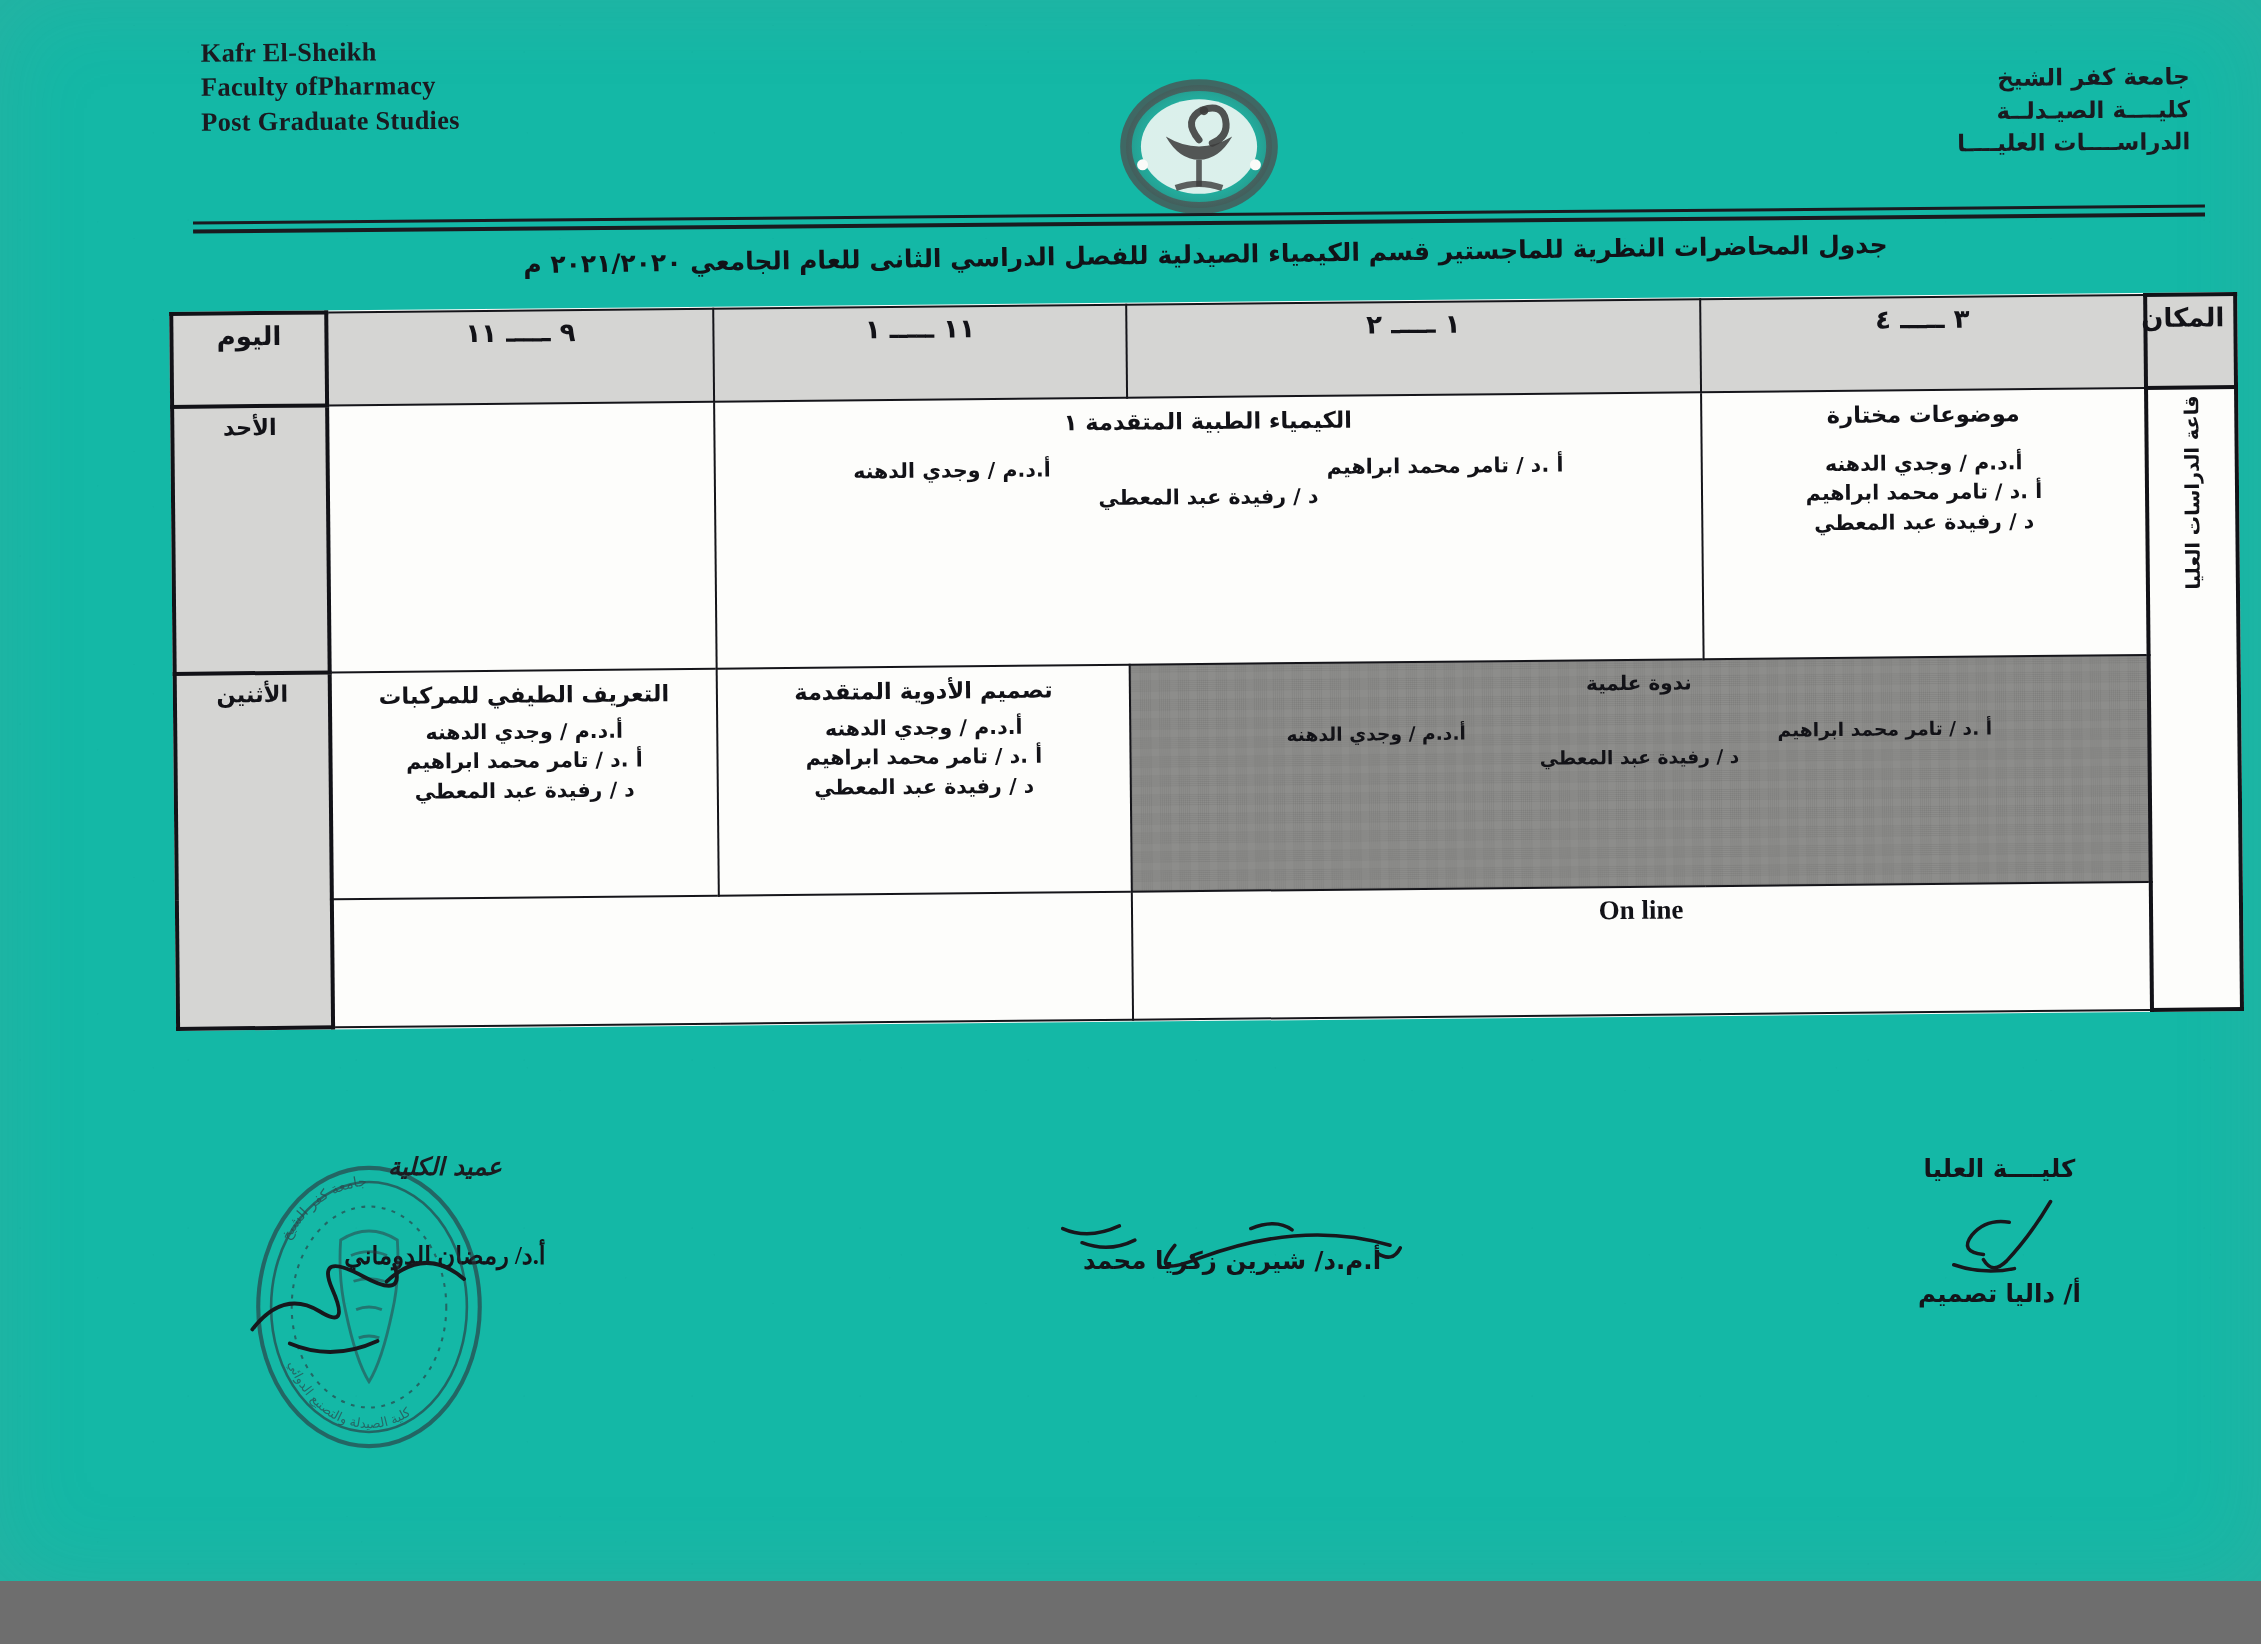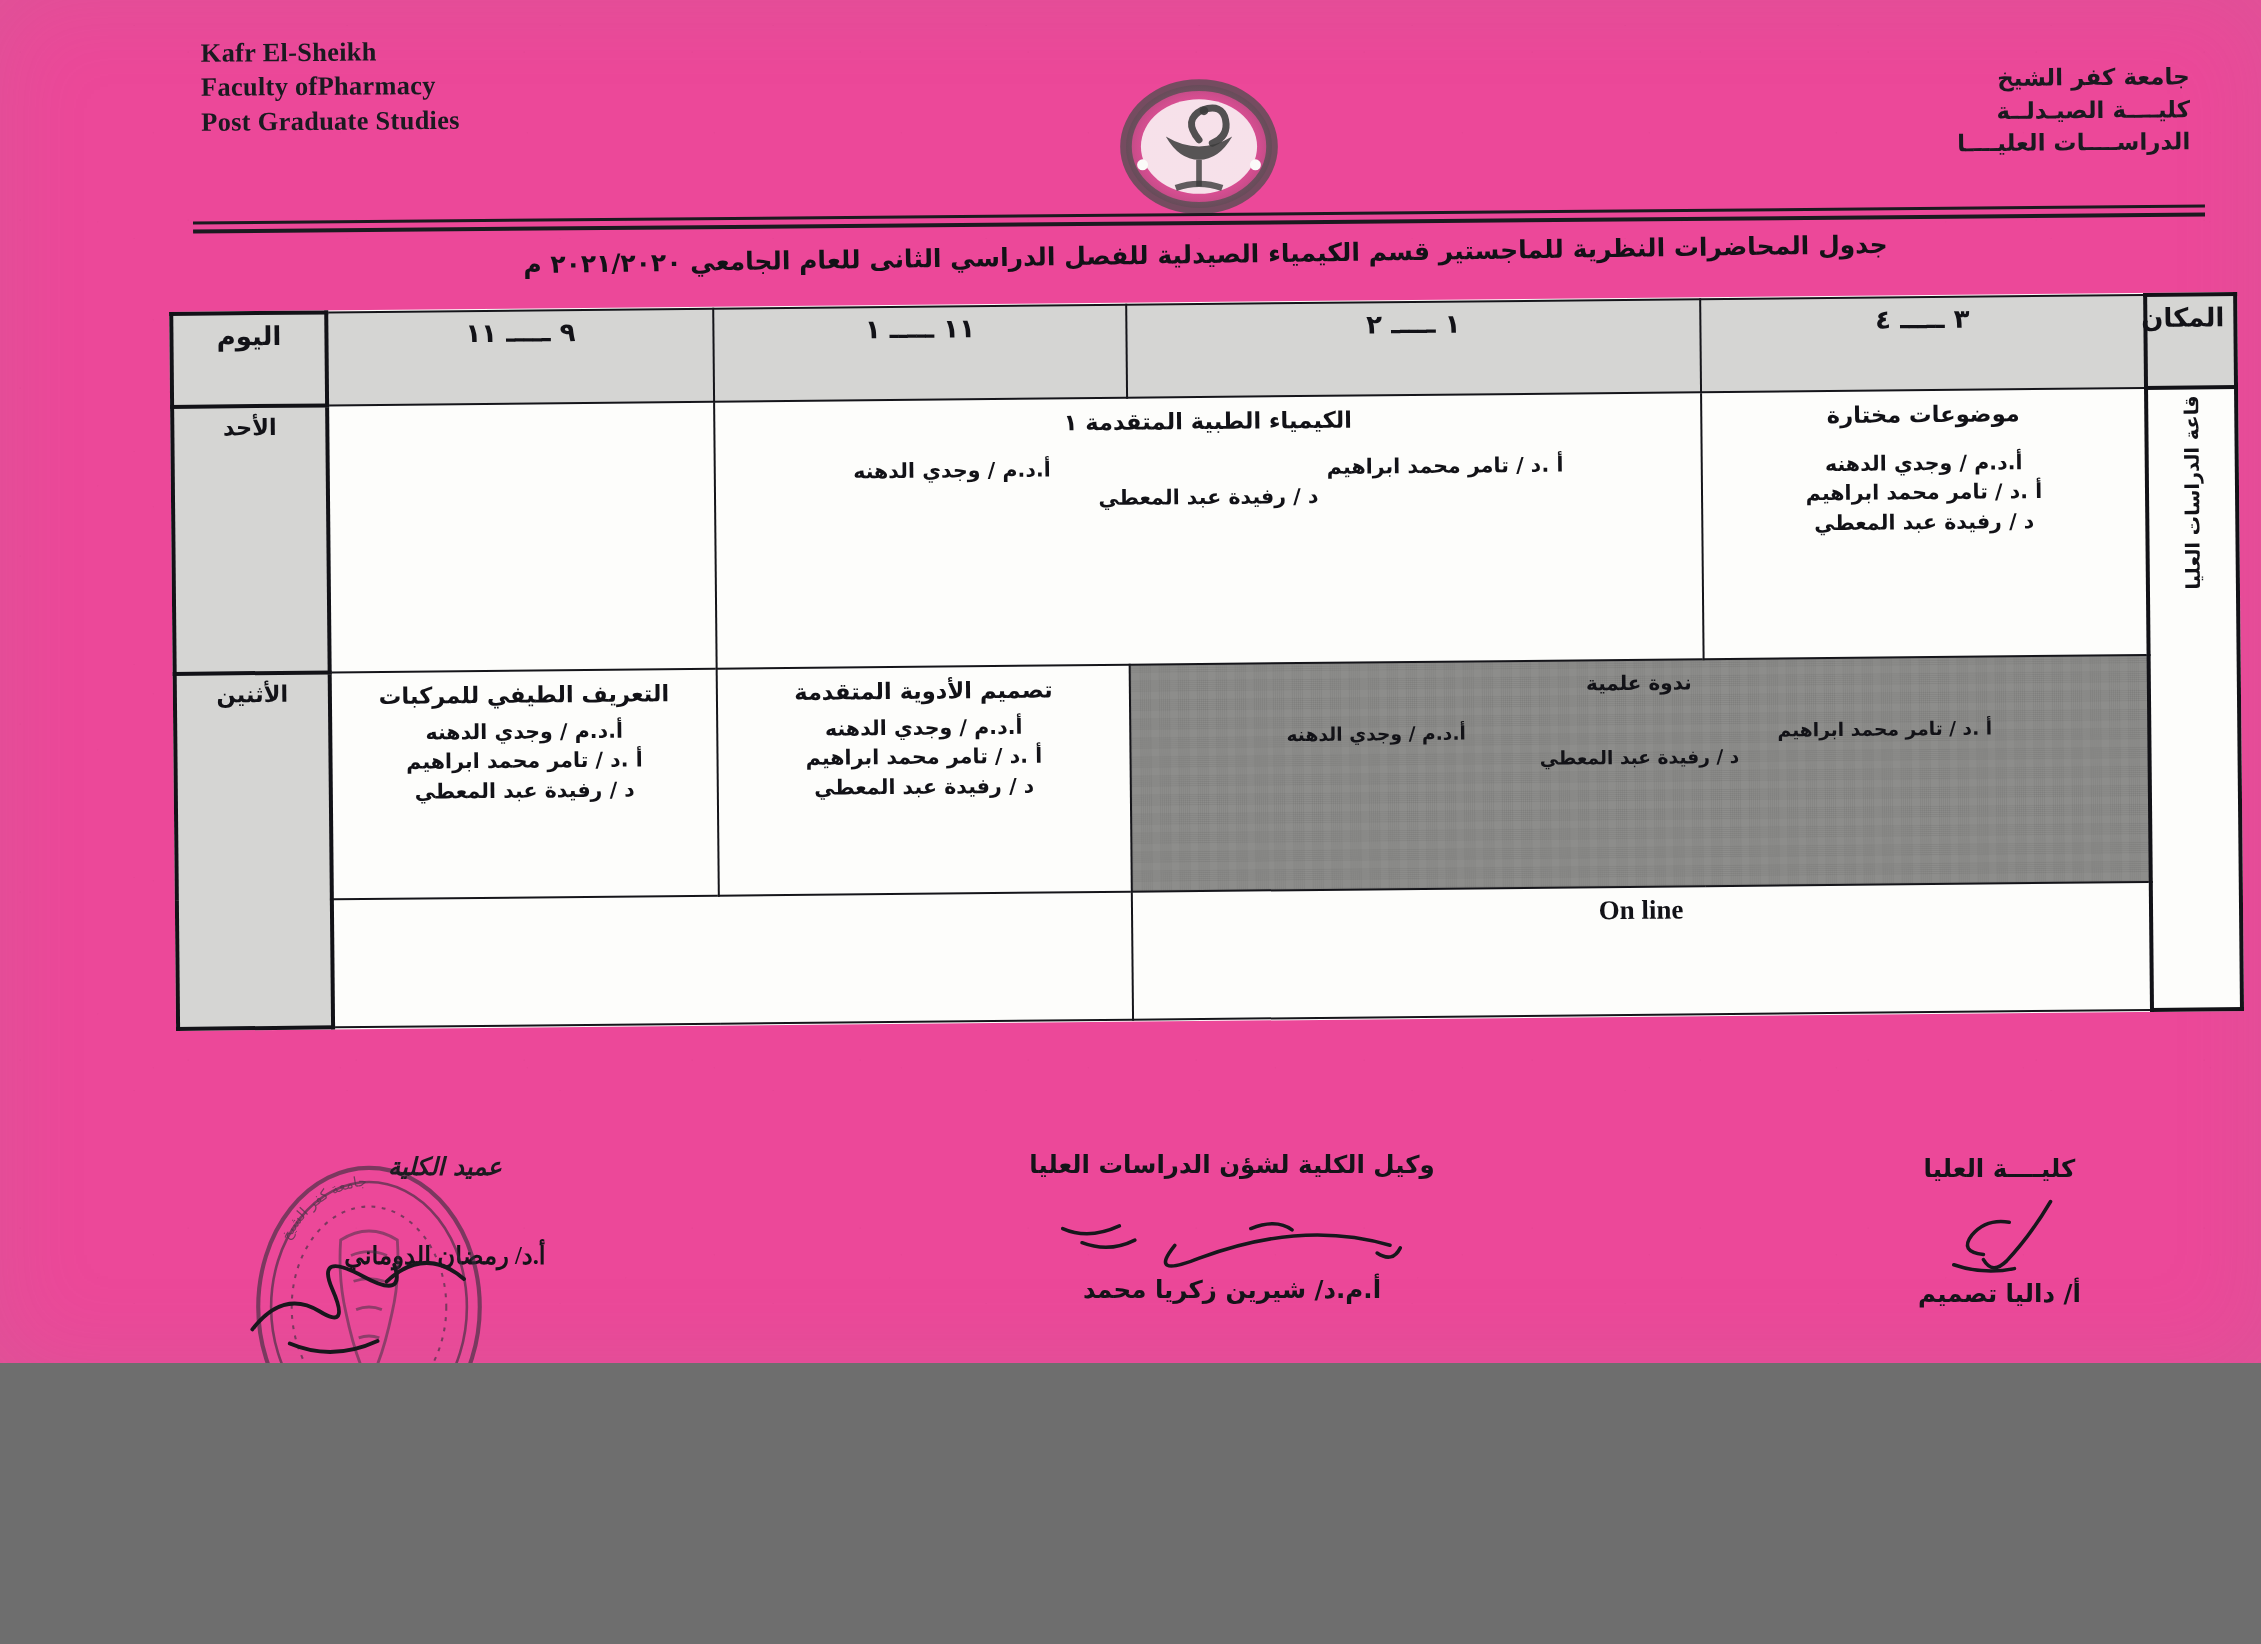--- a/index.html
+++ b/index.html
@@ -3,22 +3,22 @@
 <meta charset="utf-8">
 <style>
   html, body {
     margin: 0;
     padding: 0;
     background: #6e6e6e;
   }
   .page {
     position: relative;
     width: 2261px;
-    height: 1363px;
-    background: #ec4899;
+    height: 1581px;
+    background: #14b8a6;
     overflow: hidden;
     font-family: "Liberation Serif", "DejaVu Serif", serif;
     color: #15151a;
     
     box-shadow: inset 0 0 90px rgba(140,140,140,0.16);
   }
   
   .paper-noise {
     position: absolute;
     inset: 0;
@@ -412,21 +412,20 @@
       <svg viewBox="0 0 620 330" width="400" height="213">
         <g fill="none" stroke="#17171c" stroke-width="6" stroke-linecap="round">
           <path d="M92 250 Q140 188 196 222 Q244 252 216 188 Q190 128 264 168 Q330 204 312 150"></path>
           <path d="M300 176 Q360 120 420 172"></path>
           <path d="M150 272 Q216 300 286 268"></path>
         </g>
       </svg>
     </div>
 
     <div class="sig sig-vice">
-      <div class="role">وكيل الكلية لشؤن الدراسات العليا</div>
       <div class="name">أ.م.د/ شيرين زكريا  محمد</div>
     </div>
     <div class="scrawl scrawl-vice">
       <svg viewBox="0 0 700 180" width="451" height="116">
         <g fill="none" stroke="#17171c" stroke-width="5.5" stroke-linecap="round">
           <path d="M612 96 Q600 120 576 104"></path>
           <path d="M596 92 Q460 52 300 112 Q220 144 262 92"></path>
           <path d="M380 66 Q420 50 444 68"></path>
           <path d="M200 84 Q160 104 118 88"></path>
           <path d="M176 62 Q128 84 88 66"></path>

